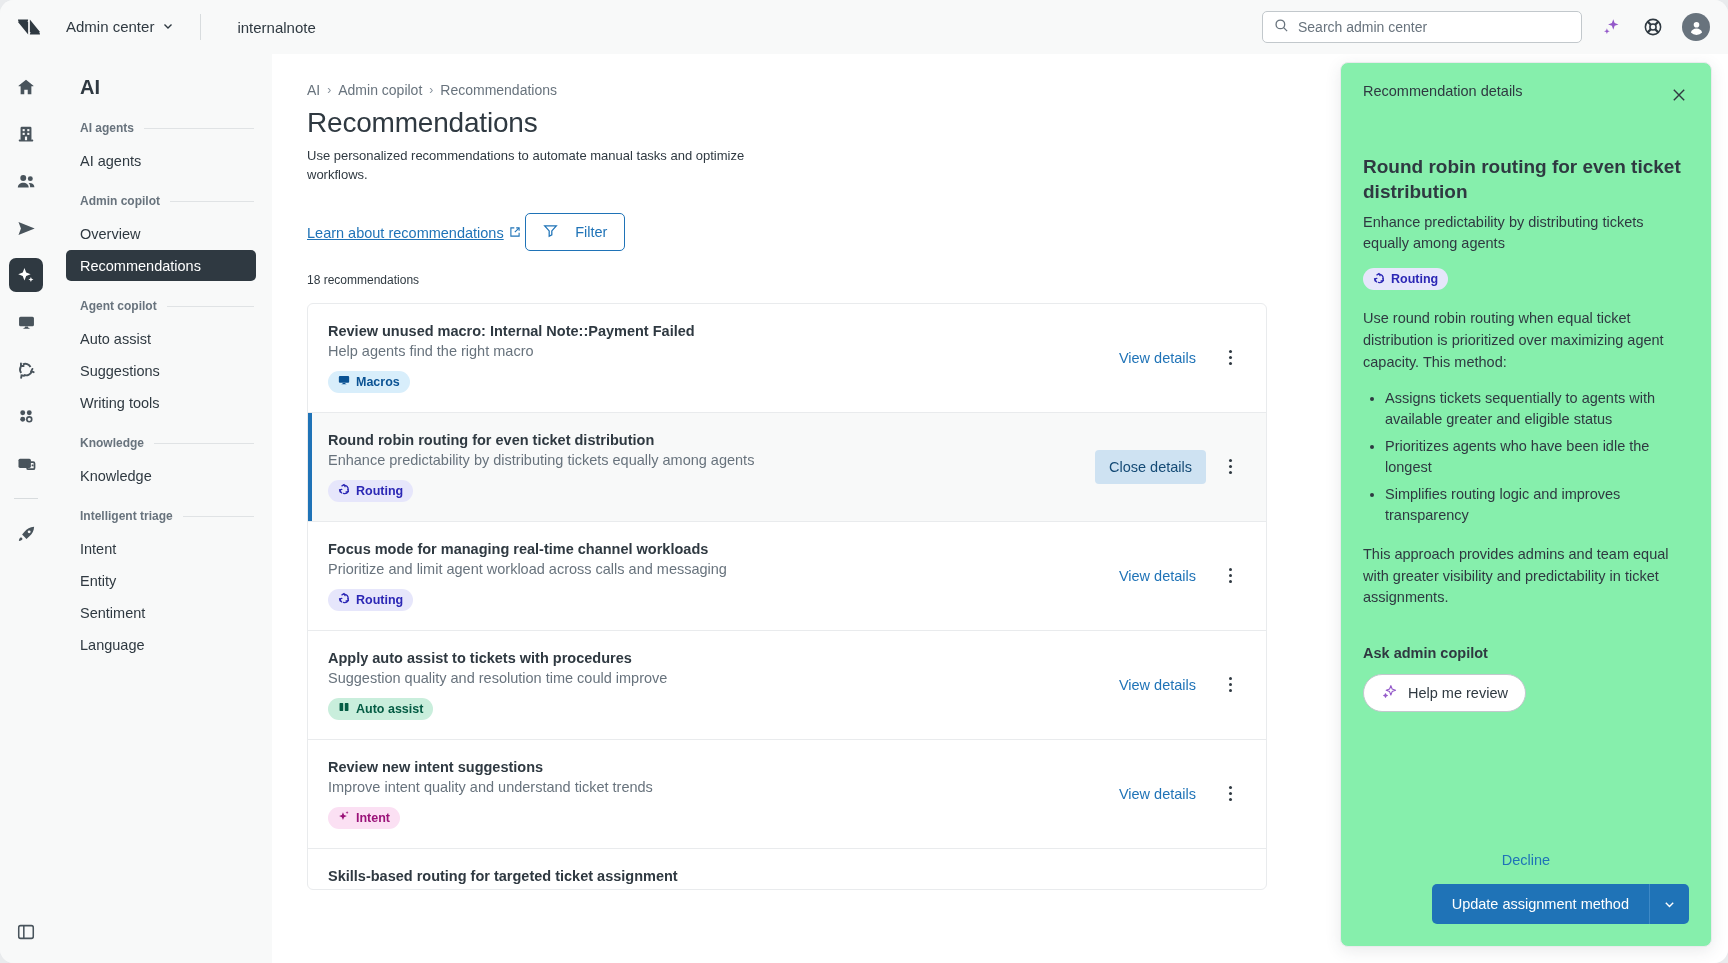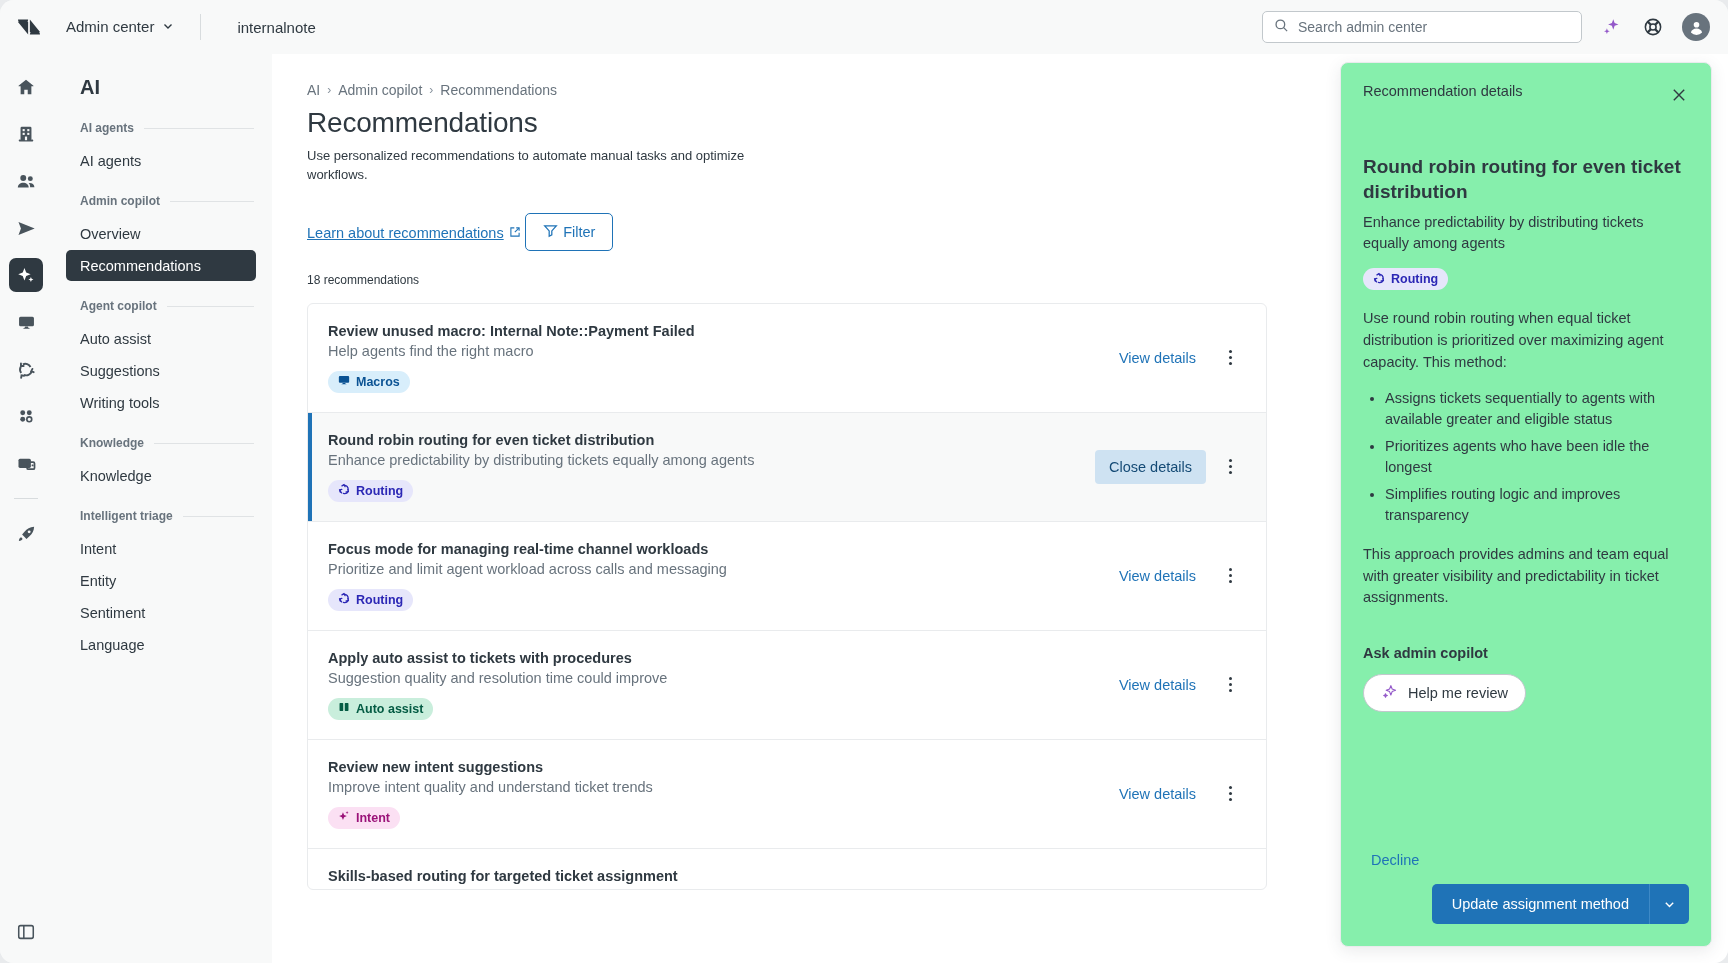--- a/index.html
+++ b/index.html
@@ -112,21 +112,21 @@
     position: absolute; top: 64px; right: 48px;
     height: 38px; padding: 0 19px;
     border: 1px solid #1f73b7; border-radius: 5px;
     background: #fff; color: #1f73b7; font-size: 14.5px;
     font-family: inherit; cursor: pointer;
   }
 
   .filter-btn {
     margin-top: 28px;
     height: 38px; padding: 0 17px;
-    display: inline-flex; align-items: center; gap: 5px;
+    display: inline-flex; align-items: center; gap: 17px;
     border: 1px solid #1f73b7; border-radius: 5px;
     background: #fff; color: #1f73b7; font-size: 14.5px;
     font-family: inherit; cursor: pointer;
   }
 
   .count { margin-top: 22px; font-size: 12px; color: #2f3941; }
 
   .list {
     margin-top: 16px;
     width: 960px;
@@ -197,21 +197,21 @@
   .ask-head { font-size: 14.5px; font-weight: 700; color: #2f3941; margin-top: 36px; margin-bottom: 13px; }
   .help-btn {
     display: inline-flex; align-items: center; gap: 10px;
     height: 38px; padding: 0 17px;
     border: 1px solid #c2c8cc; border-radius: 19px;
     background: #fff; font-size: 14.5px; color: #2f3941;
     font-family: inherit; cursor: pointer;
   }
 
   .panel-foot { padding: 0 22px 22px; }
-  .decline-row { display: flex; justify-content: flex-start; margin-bottom: 10px; }
+  .decline-row { display: flex; justify-content: center; margin-bottom: 10px; }
   .decline {
     background: none; border: none; color: #1f73b7; font-size: 14.5px;
     font-family: inherit; cursor: pointer; padding: 6px 8px; border-radius: 4px;
   }
   .split-btn { display: flex; justify-content: flex-end; }
   .split-main {
     height: 40px; padding: 0 20px; border: none; background: #1f73b7;
     color: #fff; font-size: 14.5px; font-family: inherit; cursor: pointer;
     border-radius: 5px 0 0 5px;
   }

